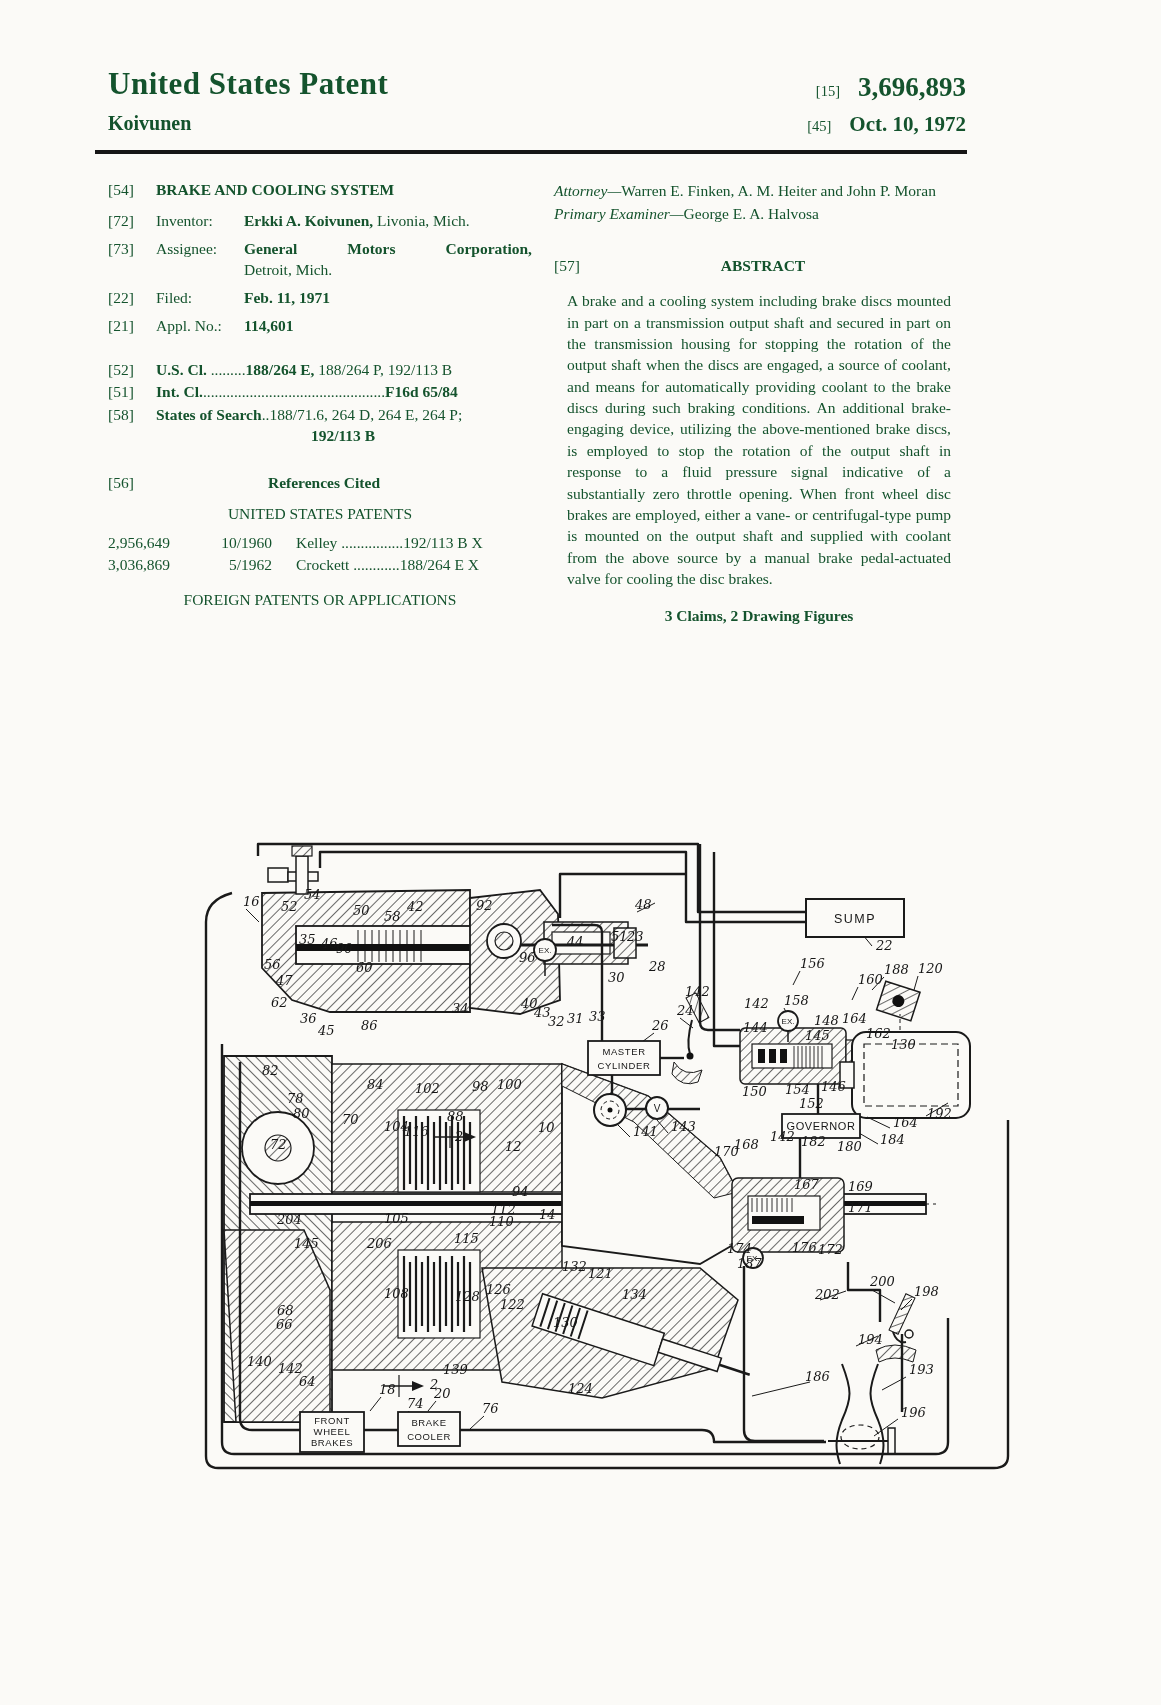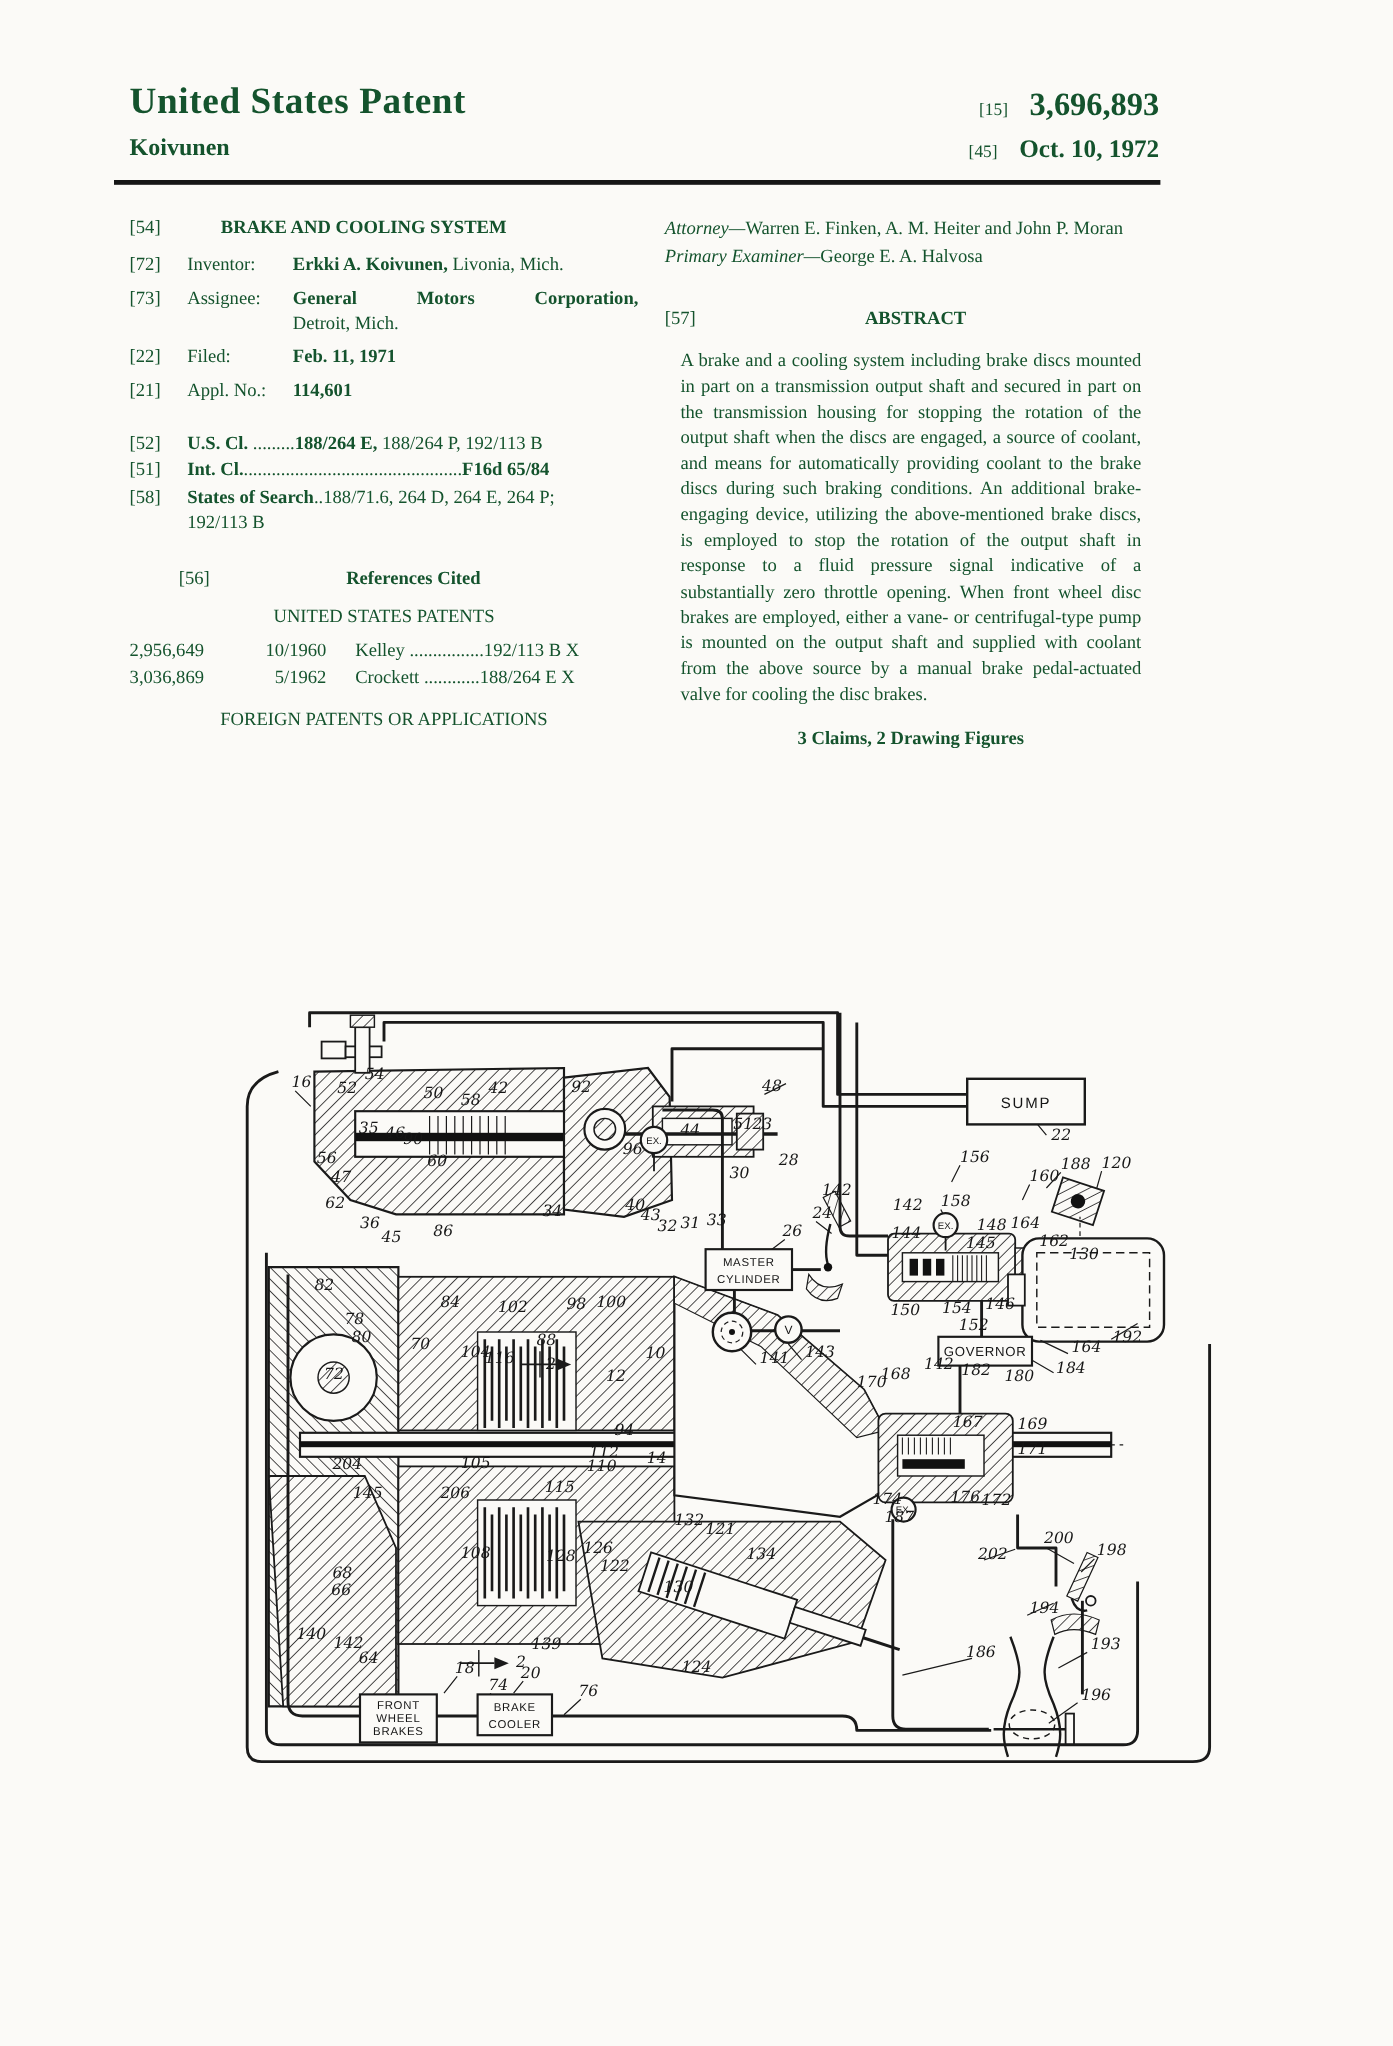--- a/index.html
+++ b/index.html
@@ -16,23 +16,23 @@
   .date-row{margin-top:9px;}
   .patdate{font-size:21px;font-weight:bold;}
   .rule{position:absolute;left:95px;top:150px;width:872px;height:4px;background:#161616;}
   
   .col-left{position:absolute;left:108px;top:180px;width:424px;font-size:15.5px;line-height:1.35;}
   .col-right{position:absolute;left:554px;top:180px;width:410px;font-size:15.5px;line-height:1.38;}
   .row{display:grid;grid-template-columns:48px 88px 1fr;margin-bottom:7px;}
   .row2{display:grid;grid-template-columns:48px 1fr;margin-bottom:2px;}
   .b{font-weight:bold;}
   .i{font-style:italic;}
-  .title-row{margin-bottom:10px;gap:28px;}
+  .title-row{margin-bottom:10px;}
   .gap{height:16px;}
-  .right-tail{text-align:left;padding-right:2px;}
+  .right-tail{text-align:center;padding-right:2px;font-weight:bold;}
   .center{text-align:center;}
   .refhead{margin:18px 0 6px 0;}
   .refrow{display:grid;grid-template-columns:100px 78px 1fr;margin-bottom:1px;}
   .refrow .date{text-align:right;padding-right:14px;}
   .refrow .cite{padding-left:10px;}
   .foreign-row{grid-template-columns:86px 92px 1fr;padding-left:14px;}
   .abstract-head{display:grid;grid-template-columns:48px 1fr;margin:30px 0 14px 0;}
   .abstract-head .center{padding-right:40px;}
   .abstract{text-align:justify;margin:13px;}
   .claims{font-weight:bold;text-align:center;}
@@ -104,21 +104,21 @@
     <div class="row2">
       <span>[51]</span>
       <span><span class="b">Int. Cl.</span><span>...............................................</span><span class="b">F16d 65/84</span></span>
     </div>
     <div class="row2">
       <span>[58]</span>
       <span><span class="b">States of Search</span><span>..188/71.6, 264 D, 264 E, 264 P;</span>
         <span class="right-tail" style="display:block">192/113 B</span></span>
     </div>
 
-    <div class="refhead" style="display:grid;grid-template-columns:48px 1fr;margin-top:26px;margin-left:41px;">
+    <div class="refhead" style="display:grid;grid-template-columns:48px 1fr;margin-top:26px;">
       <span>[56]</span>
       <span class="b center" style="padding-right:40px">References Cited</span>
     </div>
     <div class="center" style="margin:10px 0 8px 0;">UNITED STATES PATENTS</div>
 
     <div class="refrow">
       <span>2,956,649</span>
       <span class="date">10/1960</span>
       <span class="cite">Kelley ................192/113 B X</span>
     </div>

